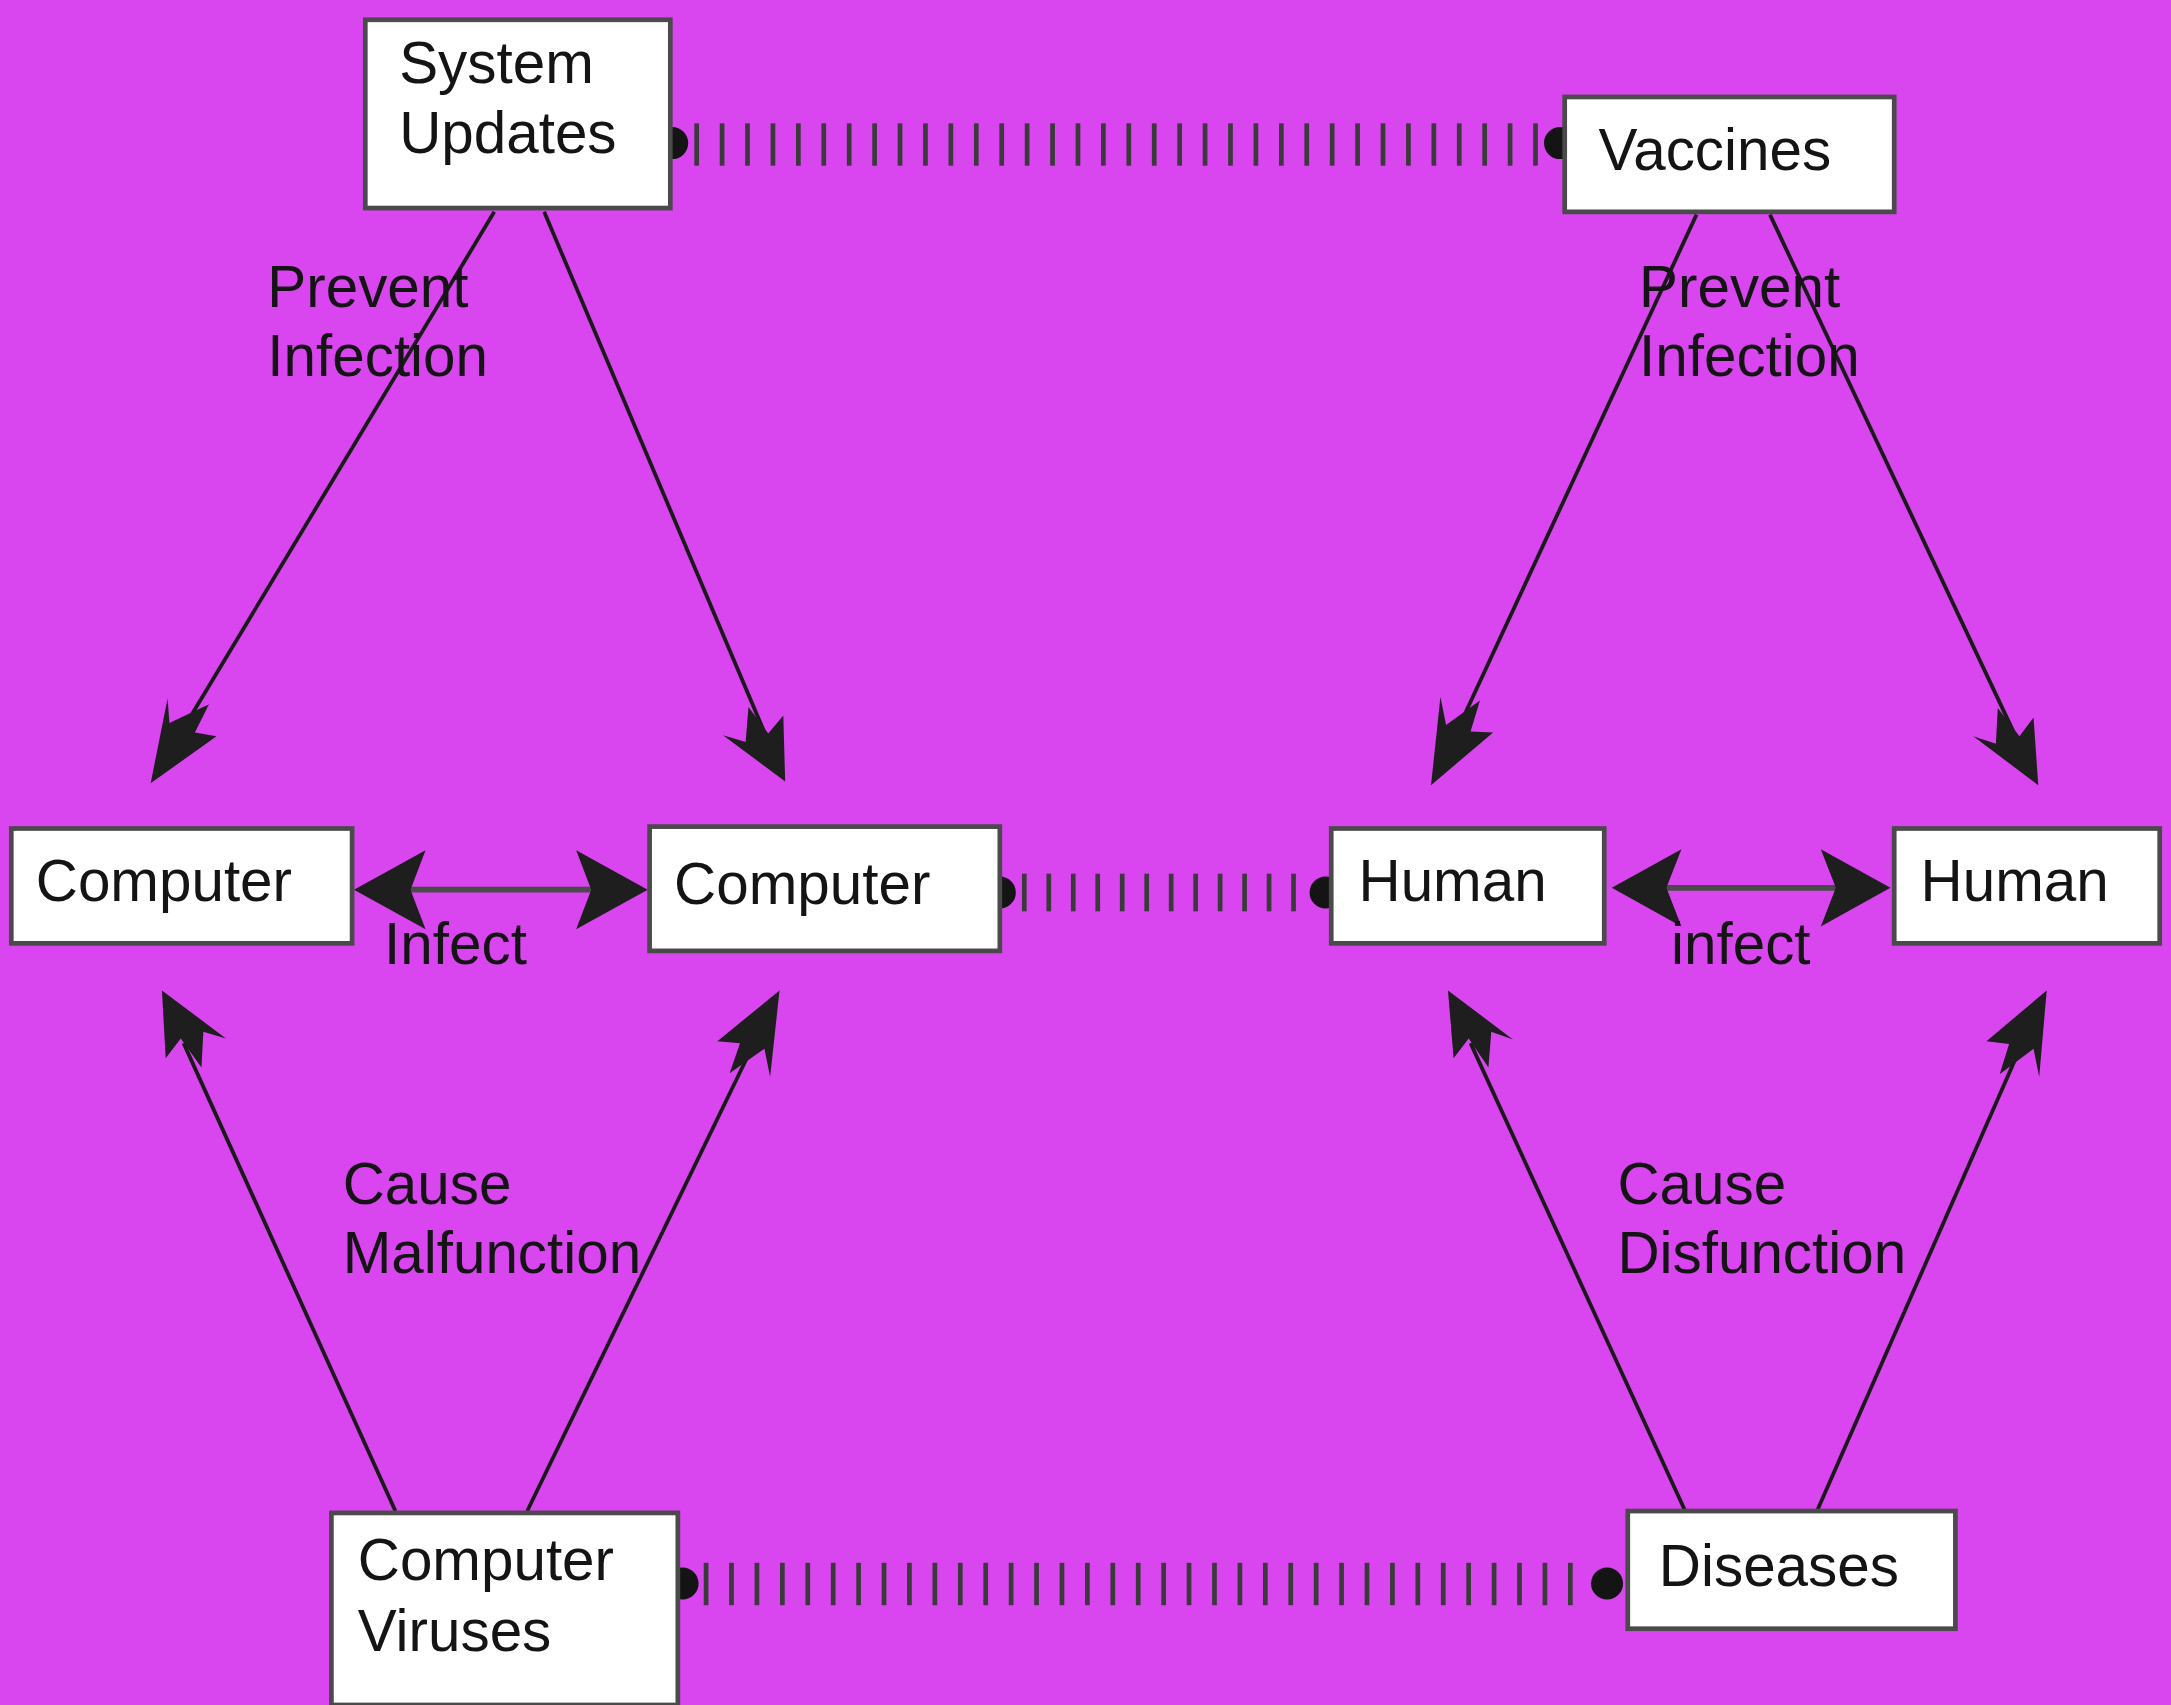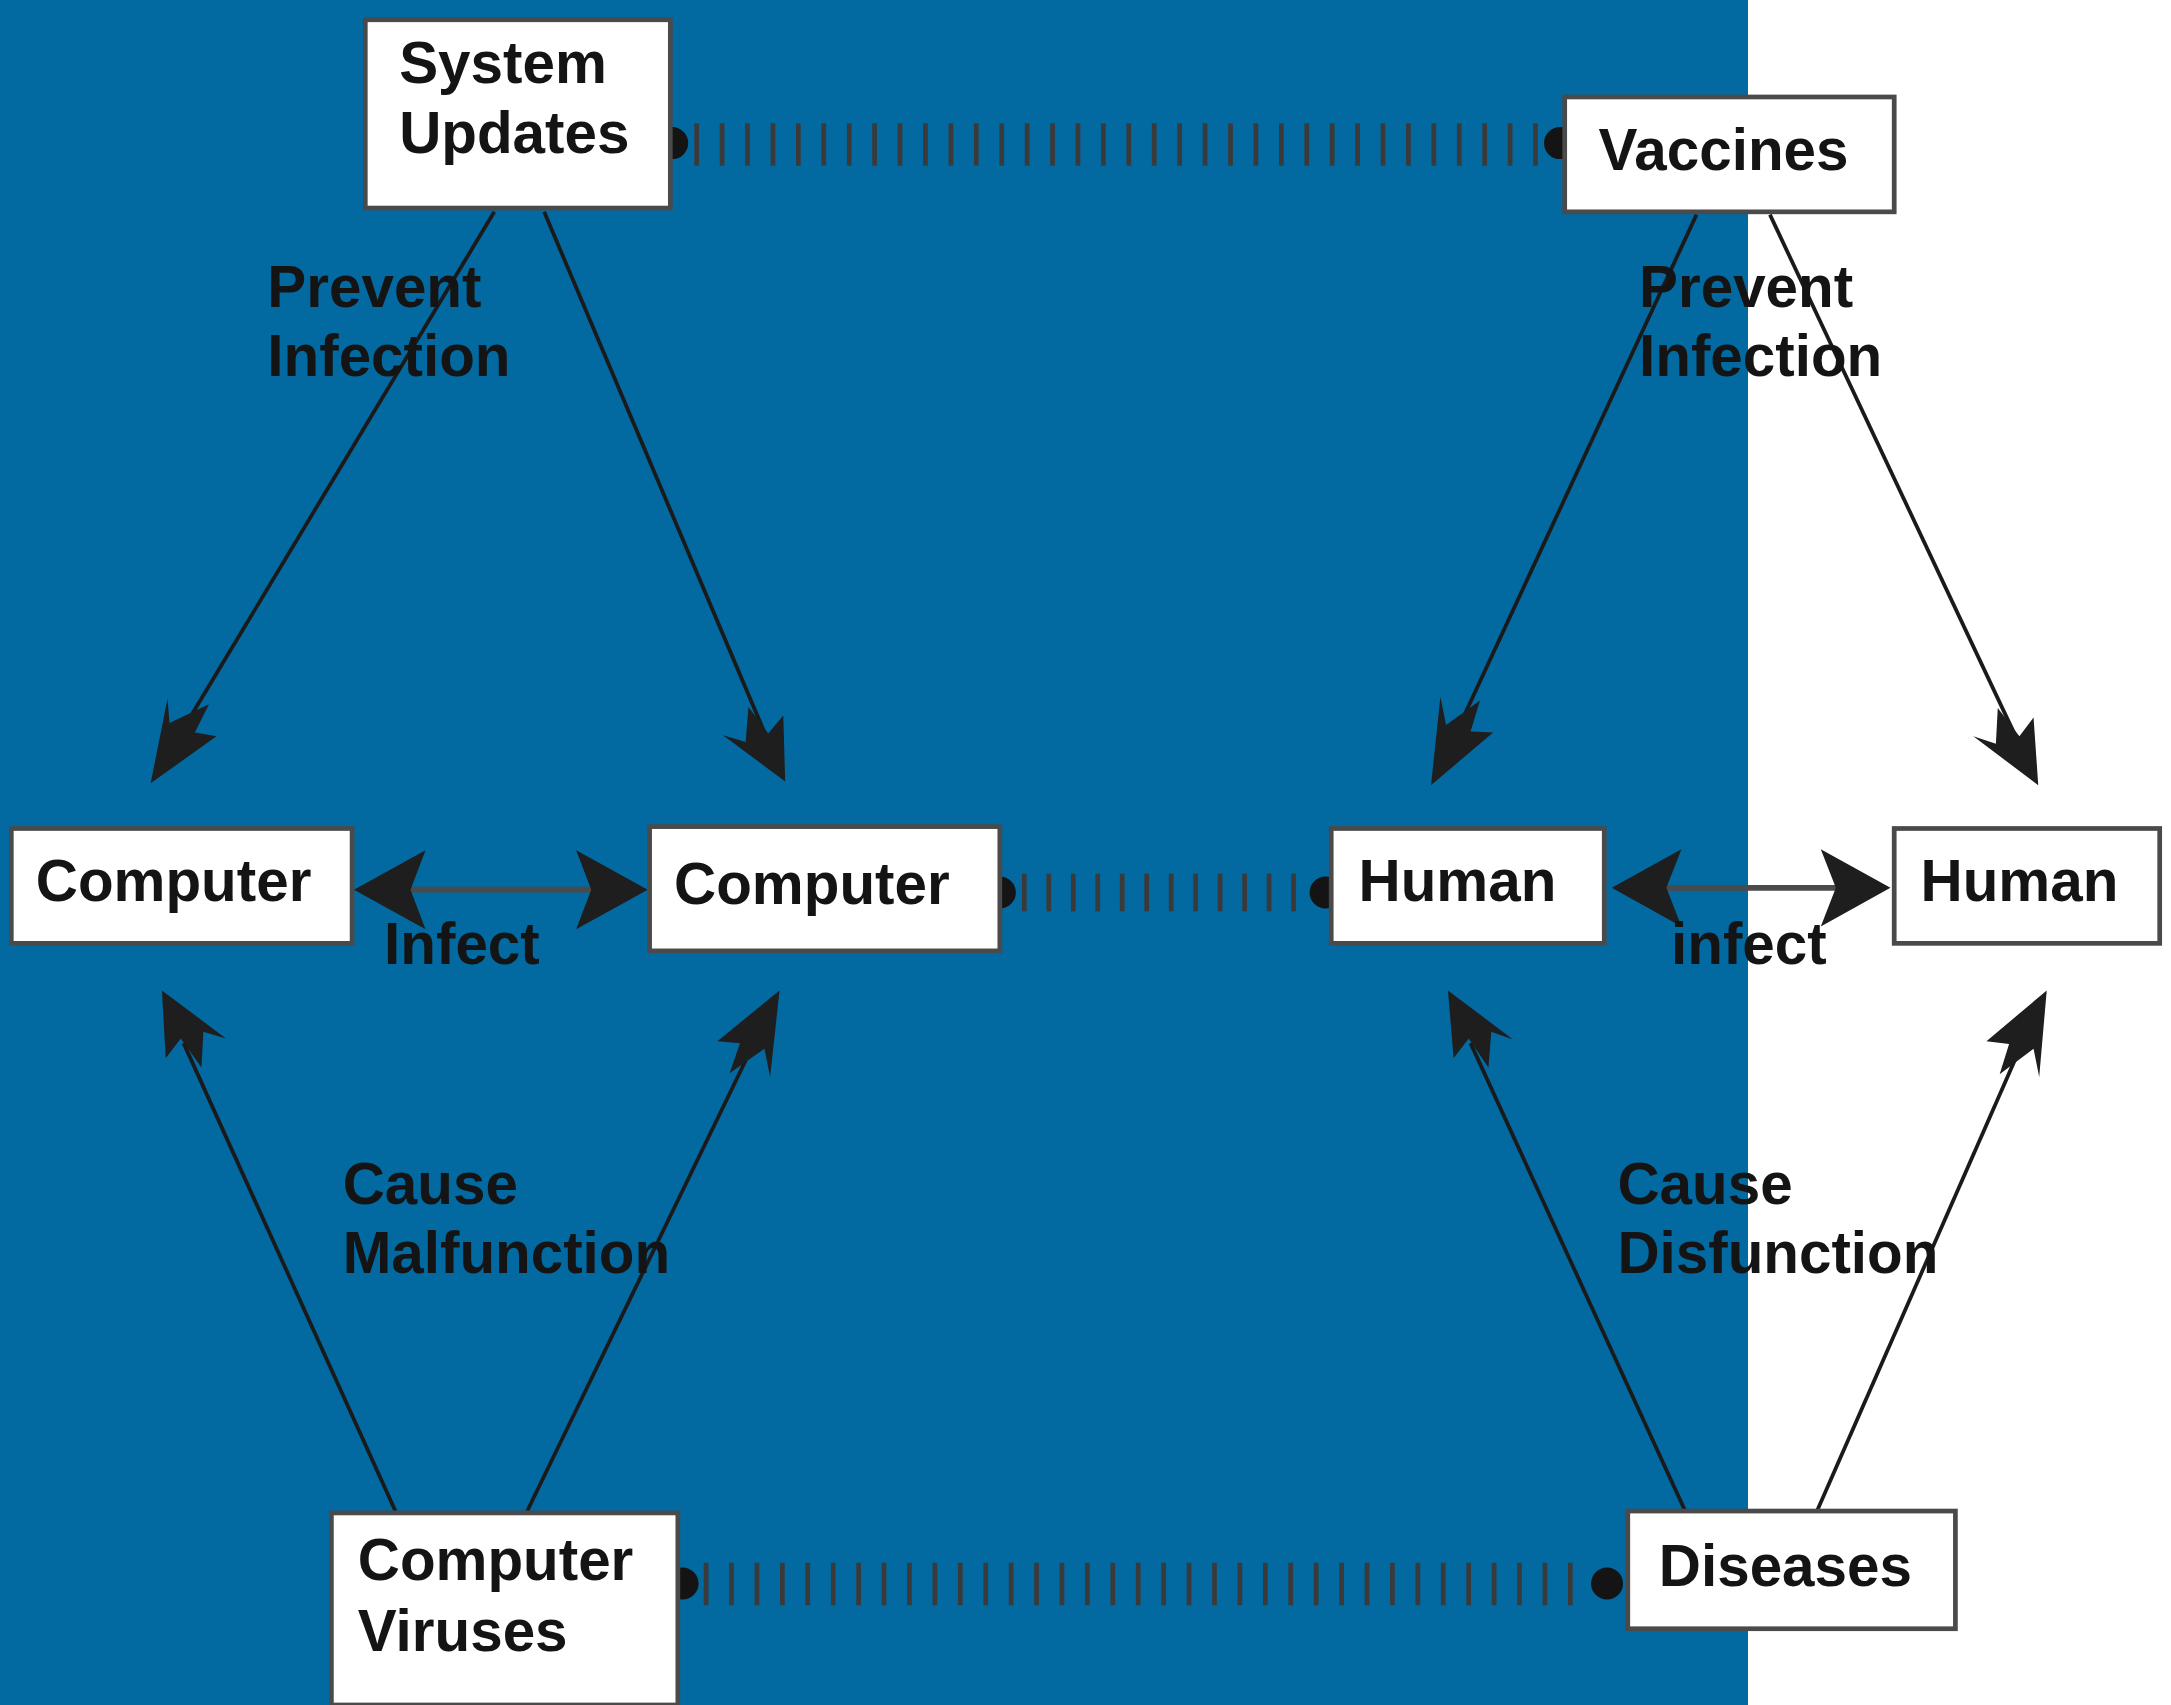--- a/index.html
+++ b/index.html
@@ -8,24 +8,23 @@
     background: #ffffff;
   }
   body {
     width: 2171px;
     height: 1705px;
     font-family: "Liberation Sans", sans-serif;
     overflow: hidden;
   }
   #diagram-root {
     position: relative;
-    width: 1748px;
+    width: 2171px;
     height: 1705px;
-    background: #0369a1;
-    font-weight: bold;
+    background: #d946ef;
   }
   svg#diagram-svg {
     display: block;
     width: 2171px;
     height: 1705px;
   }
   .node-rect {
     fill: #ffffff;
     stroke: #4a4a4a;
     stroke-width: 5;

